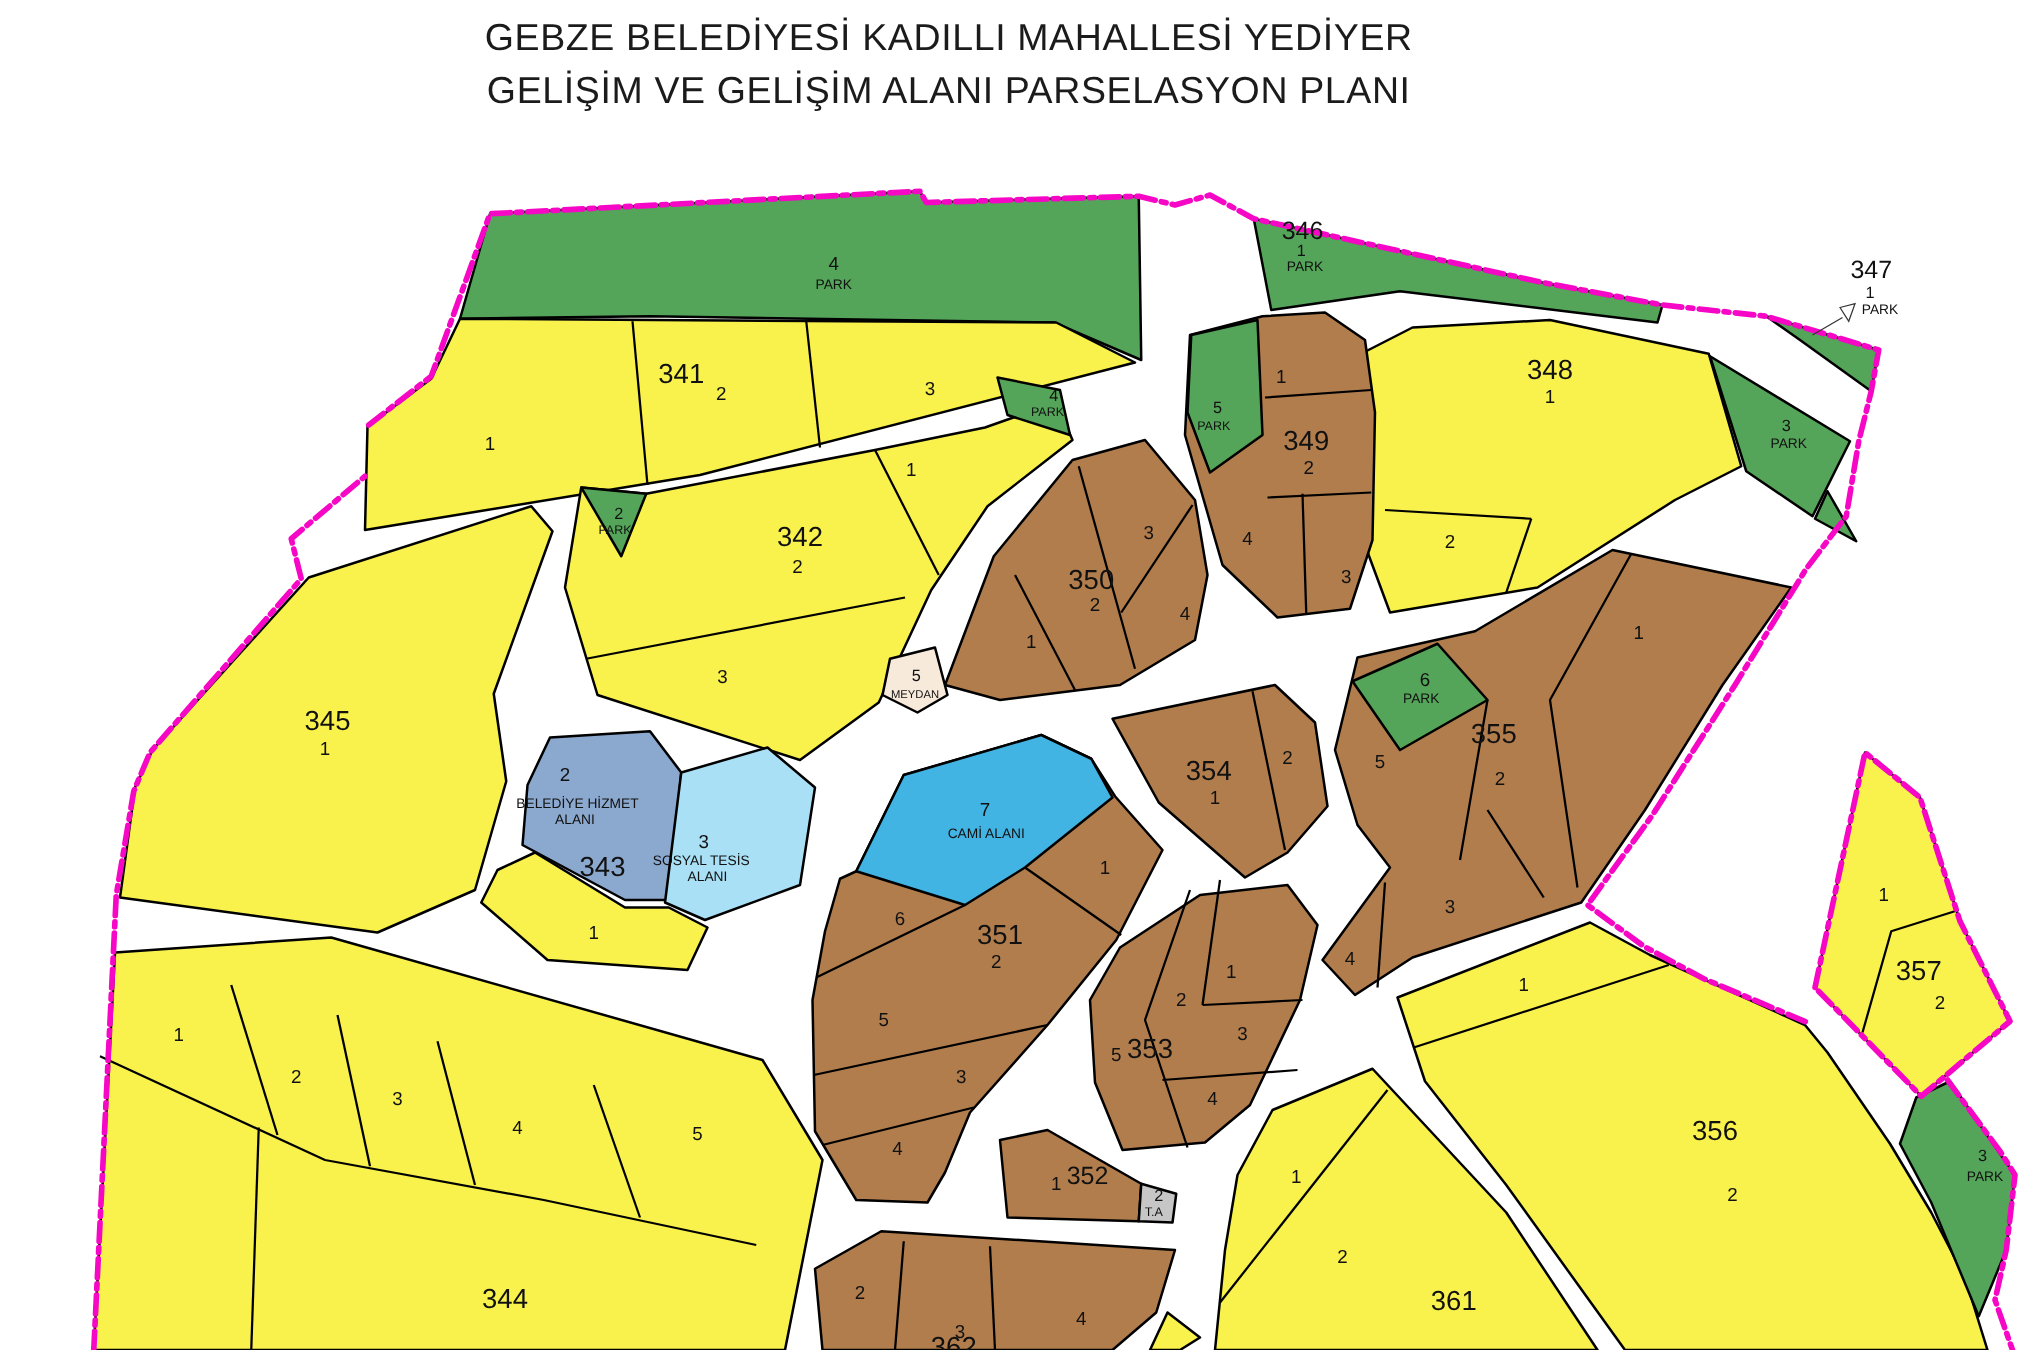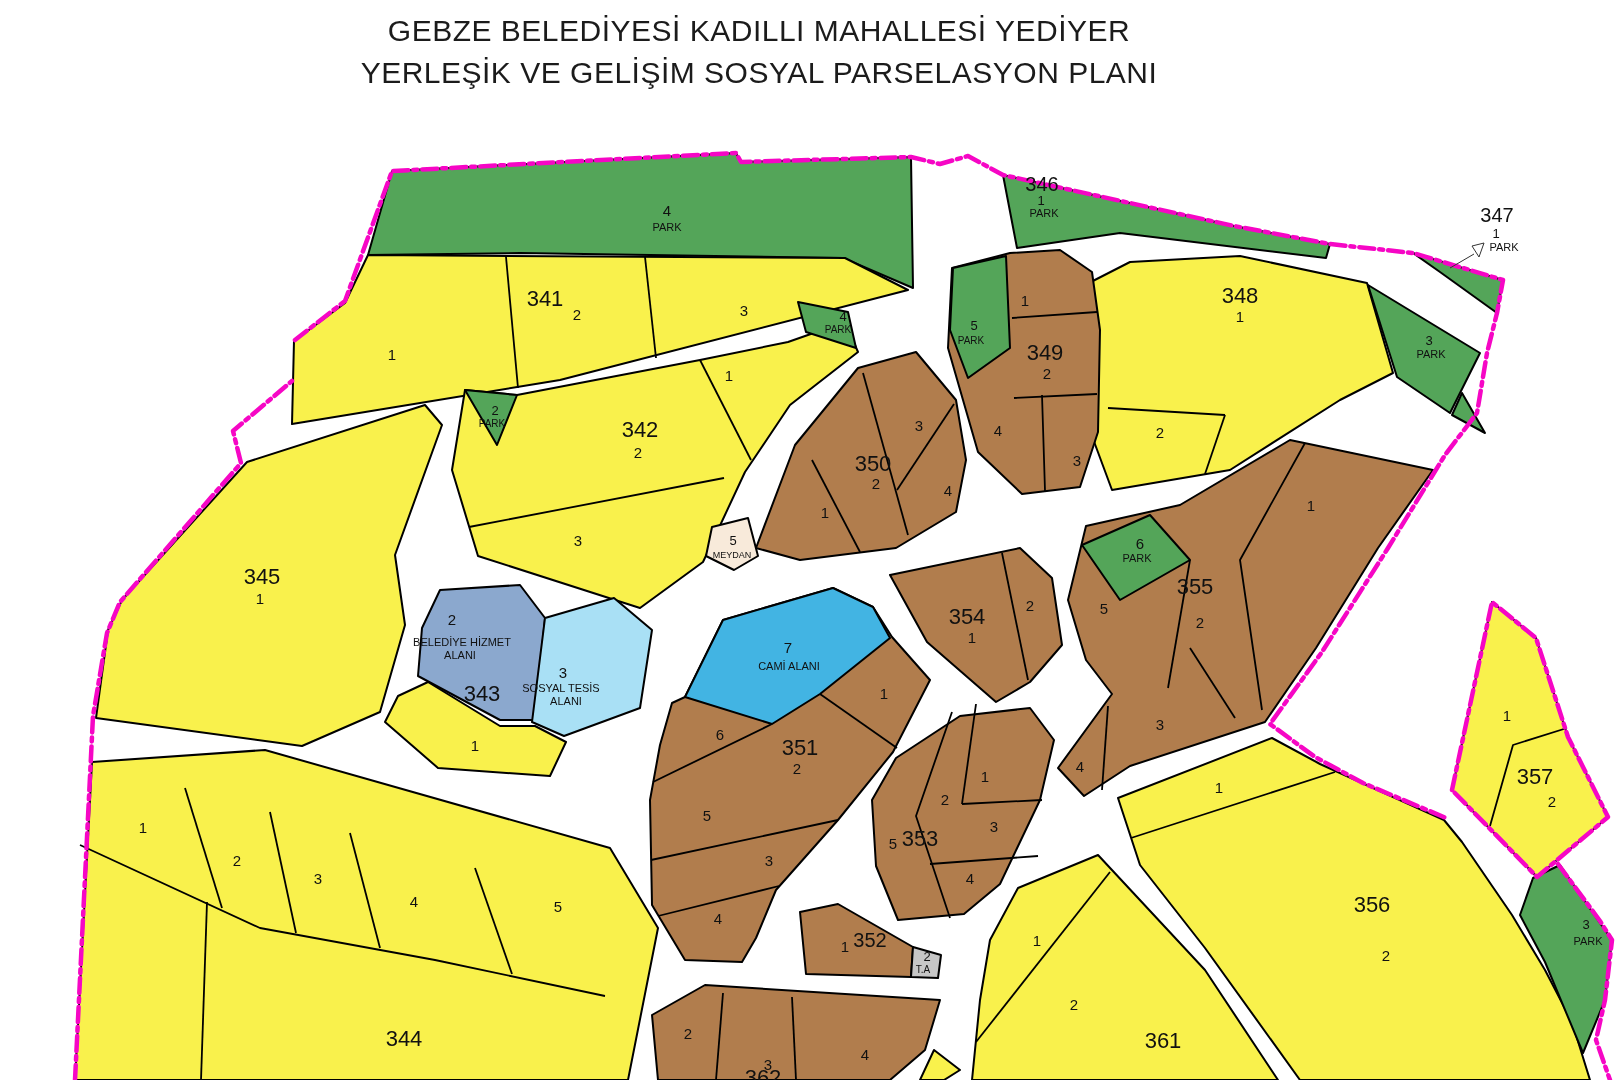--- a/index.html
+++ b/index.html
@@ -9,21 +9,21 @@
   #titlebox div{font-size:30px;line-height:42px;color:#1b1b1b;letter-spacing:.5px;}
   svg{position:absolute;left:0;top:0;}
   svg text{font-family:"Liberation Sans","DejaVu Sans",sans-serif;fill:#111;}
 </style>
 </head>
 <body>
 
 <div id="stage">
   <div id="titlebox">
     <div>GEBZE BELEDİYESİ KADILLI MAHALLESİ YEDİYER</div>
-    <div>YERLEŞİK VE GELİŞİM SOSYAL PARSELASYON PLANI</div>
+    <div>GELİŞİM VE GELİŞİM ALANI PARSELASYON PLANI</div>
   </div>
   <svg id="map" width="1620" height="1080" viewBox="0 0 1620 1080">
       <polygon points="392,171 736,153 741,162 911,157 913,288 843,258 520,253 368,255" fill="#54A559" stroke="#000000" stroke-width="2" stroke-linejoin="round"></polygon>
       <polygon points="368,255 845,258 908,290 560,380 292,424 294,341 345,303" fill="#F9F14C" stroke="#000000" stroke-width="2" stroke-linejoin="round"></polygon>
       <polyline points="506,257 518,388" fill="none" stroke="#000000" stroke-width="1.8" stroke-linejoin="round"></polyline>
       <polyline points="645,257 656,358" fill="none" stroke="#000000" stroke-width="1.8" stroke-linejoin="round"></polyline>
       <polygon points="1003,175 1234,226 1330,244 1326,258 1120,233 1017,248" fill="#54A559" stroke="#000000" stroke-width="2" stroke-linejoin="round"></polygon>
       <polygon points="1413,253 1503,280 1497,313 1440,272" fill="#54A559" stroke="#000000" stroke-width="2" stroke-linejoin="round"></polygon>
       <polygon points="1085,285 1130,262 1240,256 1367,283 1393,373 1340,400 1230,470 1112,490 1086,420" fill="#F9F14C" stroke="#000000" stroke-width="2" stroke-linejoin="round"></polygon>
       <polyline points="1108,408 1225,415" fill="none" stroke="#000000" stroke-width="1.8" stroke-linejoin="round"></polyline>

